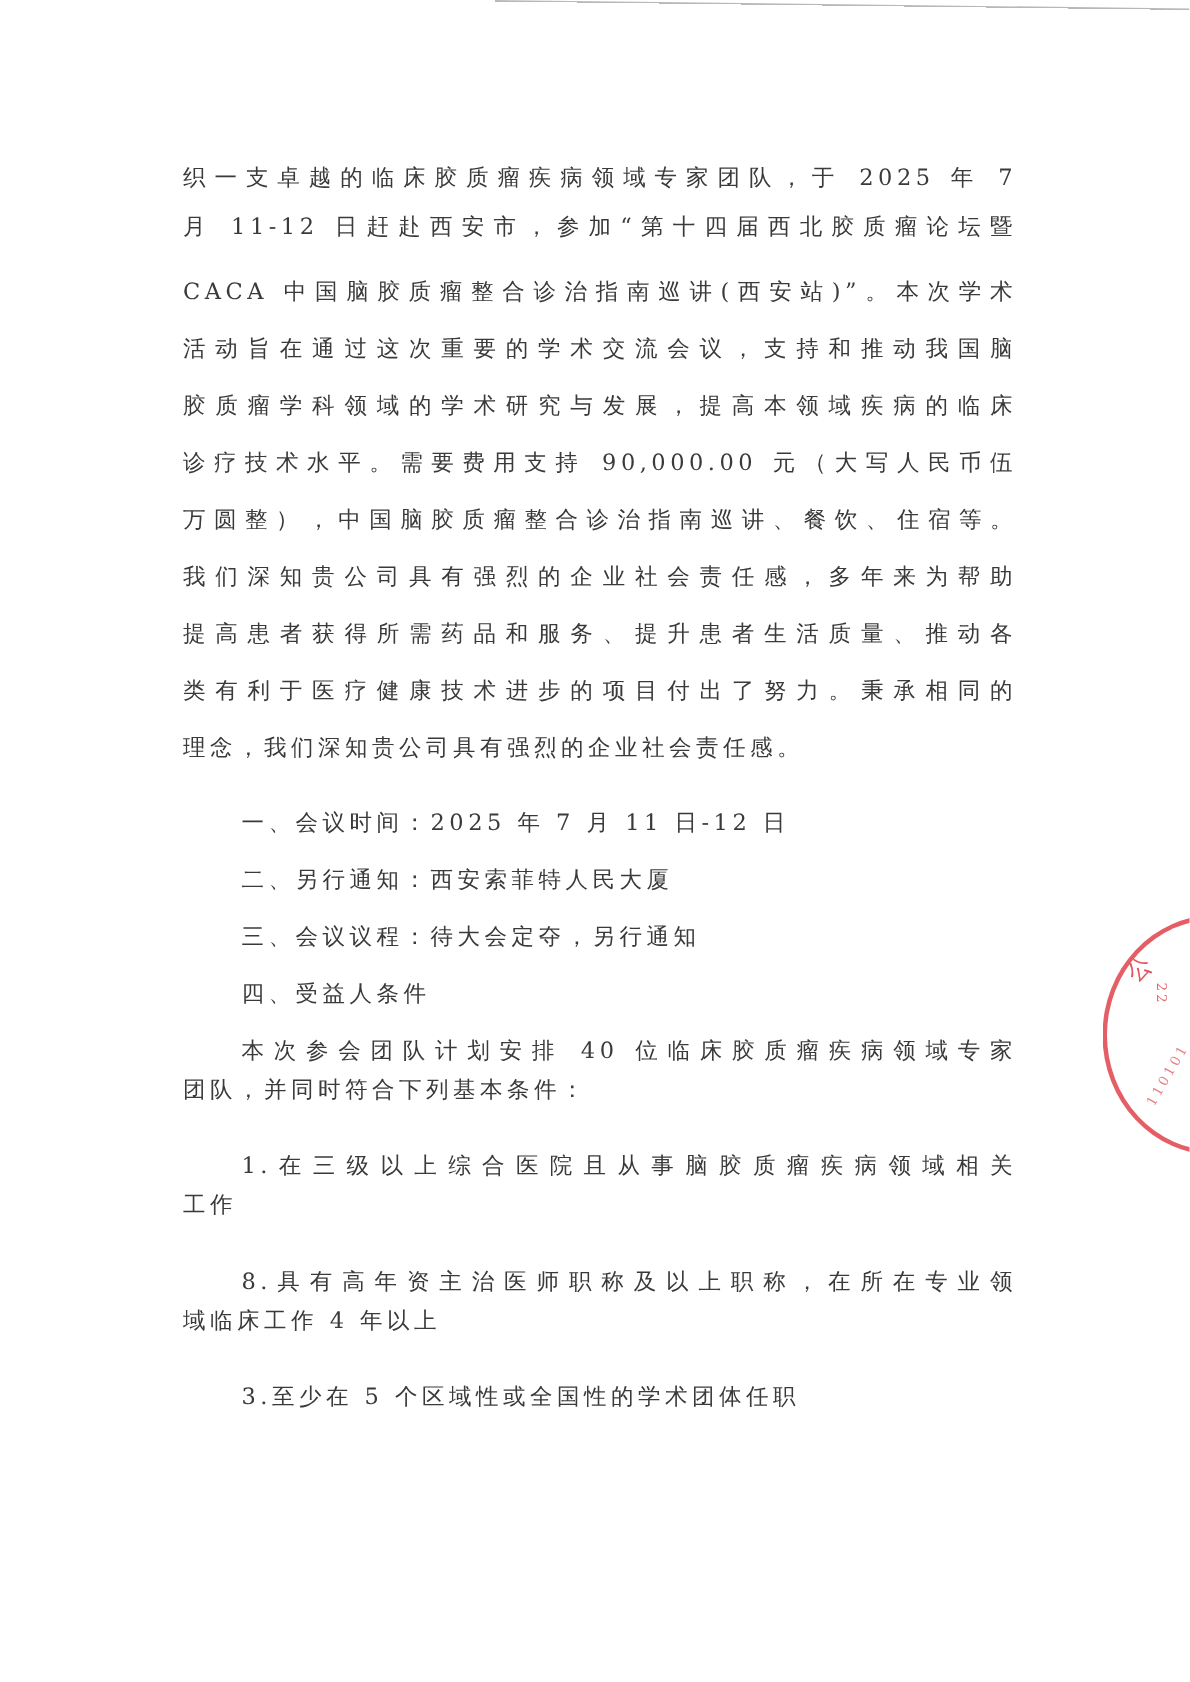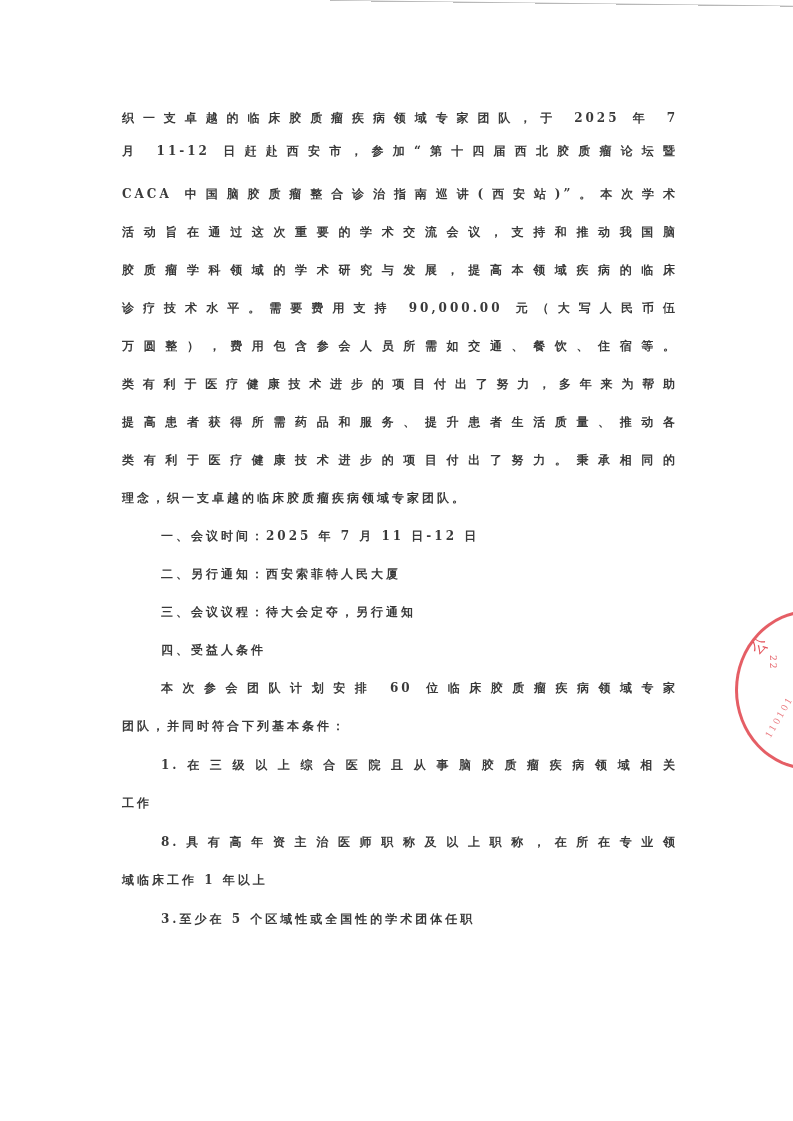--- a/index.html
+++ b/index.html
@@ -9,25 +9,25 @@
     color:#3a3a3a;
   }
   .topline {
     position:absolute; left:330px; top:0; width:463px; height:6px;
     background: linear-gradient(to bottom, #9a9a9a 0, #9a9a9a 1px, transparent 1px);
     transform: rotate(0.7deg); transform-origin: left top;
     opacity:.7;
   }
   .line {
     position:absolute; left:122px; width:556px; height:30px;
-    font-size:12px; line-height:30px; white-space:nowrap;
-    letter-spacing:3.0px; text-align-last: justify; text-align: justify; font-weight: bold;
+    font-size:15px; line-height:30px; white-space:nowrap;
+    letter-spacing:3.0px; text-align-last: justify; text-align: justify;
   }
   .line.short { text-align-last:left; }
-  .line.indent { left:161px; width:517px; }
+  .line.indent { left:161px; width:517px;margin-top:12px; }
   .stamp {
     position:absolute; left:735px; top:610px; width:150px; height:160px;
     border-radius:50%; border:3px solid rgba(220,40,50,.75);
     border-right-color: transparent;
     box-sizing:border-box;
   }
   .stamp-glyph {
     position:absolute; left:752px; top:636px; color:rgba(220,40,50,.8);
     font-size:16px; transform: rotate(-40deg);
   }
@@ -45,37 +45,37 @@
 
 <div class="topline"></div>
 
 <div>
   <div class="line" style="top:103px">织一支卓越的临床胶质瘤疾病领域专家团队，于 2025 年 7</div>
   <div class="line" style="top:136px">月 11-12 日赶赴西安市，参加“第十四届西北胶质瘤论坛暨</div>
   <div class="line" style="top:179px">CACA 中国脑胶质瘤整合诊治指南巡讲(西安站)”。本次学术</div>
   <div class="line" style="top:217px">活动旨在通过这次重要的学术交流会议，支持和推动我国脑</div>
   <div class="line" style="top:255px">胶质瘤学科领域的学术研究与发展，提高本领域疾病的临床</div>
   <div class="line" style="top:293px">诊疗技术水平。需要费用支持 90,000.00 元（大写人民币伍</div>
-  <div class="line" style="top:331px">万圆整），费用包含参会人员所需如交通、餐饮、住宿等。</div>
-  <div class="line" style="top:369px">类有利于医疗健康技术进步的项目付出了努力，多年来为帮助</div>
+  <div class="line" style="top:331px">万圆整），中国脑胶质瘤整合诊治指南巡讲、餐饮、住宿等。</div>
+  <div class="line" style="top:369px">我们深知贵公司具有强烈的企业社会责任感，多年来为帮助</div>
   <div class="line" style="top:407px">提高患者获得所需药品和服务、提升患者生活质量、推动各</div>
   <div class="line" style="top:445px">类有利于医疗健康技术进步的项目付出了努力。秉承相同的</div>
-  <div class="line short" style="top:483px">理念，织一支卓越的临床胶质瘤疾病领域专家团队。</div>
+  <div class="line short" style="top:483px">理念，我们深知贵公司具有强烈的企业社会责任感。</div>
 
   <div class="line indent short" style="top:521px">一、会议时间：2025 年 7 月 11 日-12 日</div>
   <div class="line indent short" style="top:559px">二、另行通知：西安索菲特人民大厦</div>
   <div class="line indent short" style="top:597px">三、会议议程：待大会定夺，另行通知</div>
   <div class="line indent short" style="top:635px">四、受益人条件</div>
 
-  <div class="line indent" style="top:673px">本次参会团队计划安排 60 位临床胶质瘤疾病领域专家</div>
+  <div class="line indent" style="top:673px">本次参会团队计划安排 40 位临床胶质瘤疾病领域专家</div>
   <div class="line short" style="top:711px">团队，并同时符合下列基本条件：</div>
 
   <div class="line indent" style="top:750px">1.在三级以上综合医院且从事脑胶质瘤疾病领域相关</div>
   <div class="line short" style="top:788px">工作</div>
   <div class="line indent" style="top:827px">8.具有高年资主治医师职称及以上职称，在所在专业领</div>
-  <div class="line short" style="top:865px">域临床工作 1 年以上</div>
+  <div class="line short" style="top:865px">域临床工作 4 年以上</div>
   <div class="line indent short" style="top:904px">3.至少在 5 个区域性或全国性的学术团体任职</div>
 </div>
 
 <div class="stamp"></div>
 <div class="stamp-glyph">公</div>
 <div class="stamp-digits">22</div>
 <div class="stamp-digits2">110101</div>
 
 </body></html>

